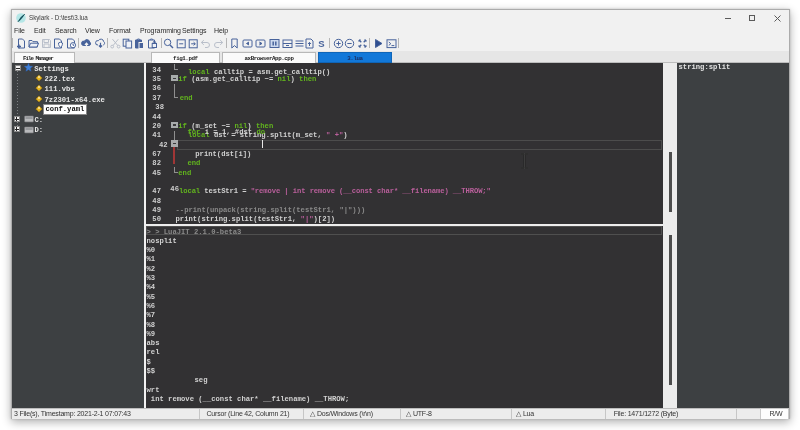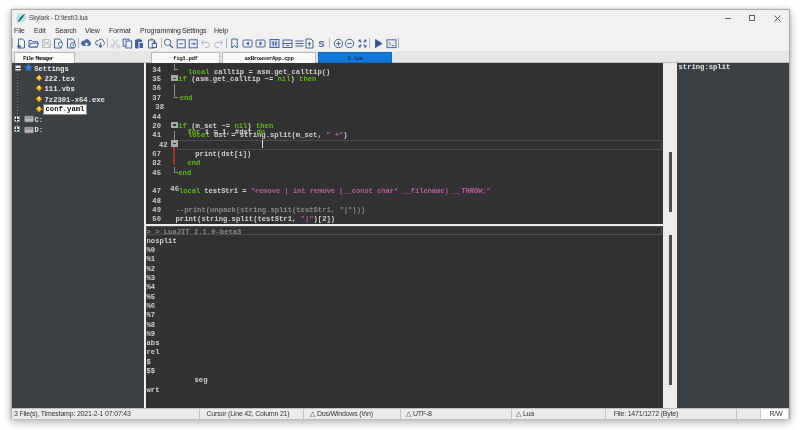--- a/index.html
+++ b/index.html
@@ -333,20 +333,21 @@
 <div class="abs mono" style="left:134.5px;top:291.92px;color:#d2d2d2;">%6</div>
 <div class="abs mono" style="left:134.5px;top:301.21000000000004px;color:#d2d2d2;">%7</div>
 <div class="abs mono" style="left:134.5px;top:310.5px;color:#d2d2d2;">%8</div>
 <div class="abs mono" style="left:134.5px;top:319.79px;color:#d2d2d2;">%9</div>
 <div class="abs mono" style="left:134.5px;top:329.08000000000004px;color:#d2d2d2;">abs</div>
 <div class="abs mono" style="left:134.5px;top:338.37px;color:#d2d2d2;">rel</div>
 <div class="abs mono" style="left:134.5px;top:347.66px;color:#d2d2d2;">$</div>
 <div class="abs mono" style="left:134.5px;top:356.95000000000005px;color:#d2d2d2;">$$</div>
 <div class="abs mono" style="left:134.5px;top:366.24px;color:#d2d2d2;padding-left:48px;">seg</div>
 <div class="abs mono" style="left:134.5px;top:375.53px;color:#d2d2d2;">wrt</div>
+<div class="abs mono" style="left:134.5px;top:384.82px;color:#d2d2d2;"> int remove (__const char* __filename) __THROW;</div>
 <div class="abs" style="left:0;top:398px;width:777px;height:11px;background:#ececec;border-top:1px solid #bdbdbd;"></div>
 <div class="abs" style="left:187.3px;top:399px;width:1px;height:10px;background:#c6c6c6;"></div>
 <div class="abs" style="left:291.4px;top:399px;width:1px;height:10px;background:#c6c6c6;"></div>
 <div class="abs" style="left:388px;top:399px;width:1px;height:10px;background:#c6c6c6;"></div>
 <div class="abs" style="left:499px;top:399px;width:1px;height:10px;background:#c6c6c6;"></div>
 <div class="abs" style="left:593px;top:399px;width:1px;height:10px;background:#c6c6c6;"></div>
 <div class="abs" style="left:724px;top:399px;width:1px;height:10px;background:#c6c6c6;"></div>
 <div class="abs" style="left:748px;top:398px;width:29px;height:11px;background:#fdfdfd;border:1px solid #c9c9c9;border-bottom:none;"></div>
 <div class="abs sans" style="left:2px;top:399.5px;font-size:7px;letter-spacing:-0.2px;color:#333;white-space:pre;">3 File(s), Timestamp: 2021-2-1 07:07:43</div>
 <div class="abs sans" style="left:194.5px;top:399.5px;font-size:7px;letter-spacing:-0.2px;color:#333;white-space:pre;">Cursor (Line 42, Column 21)</div>

